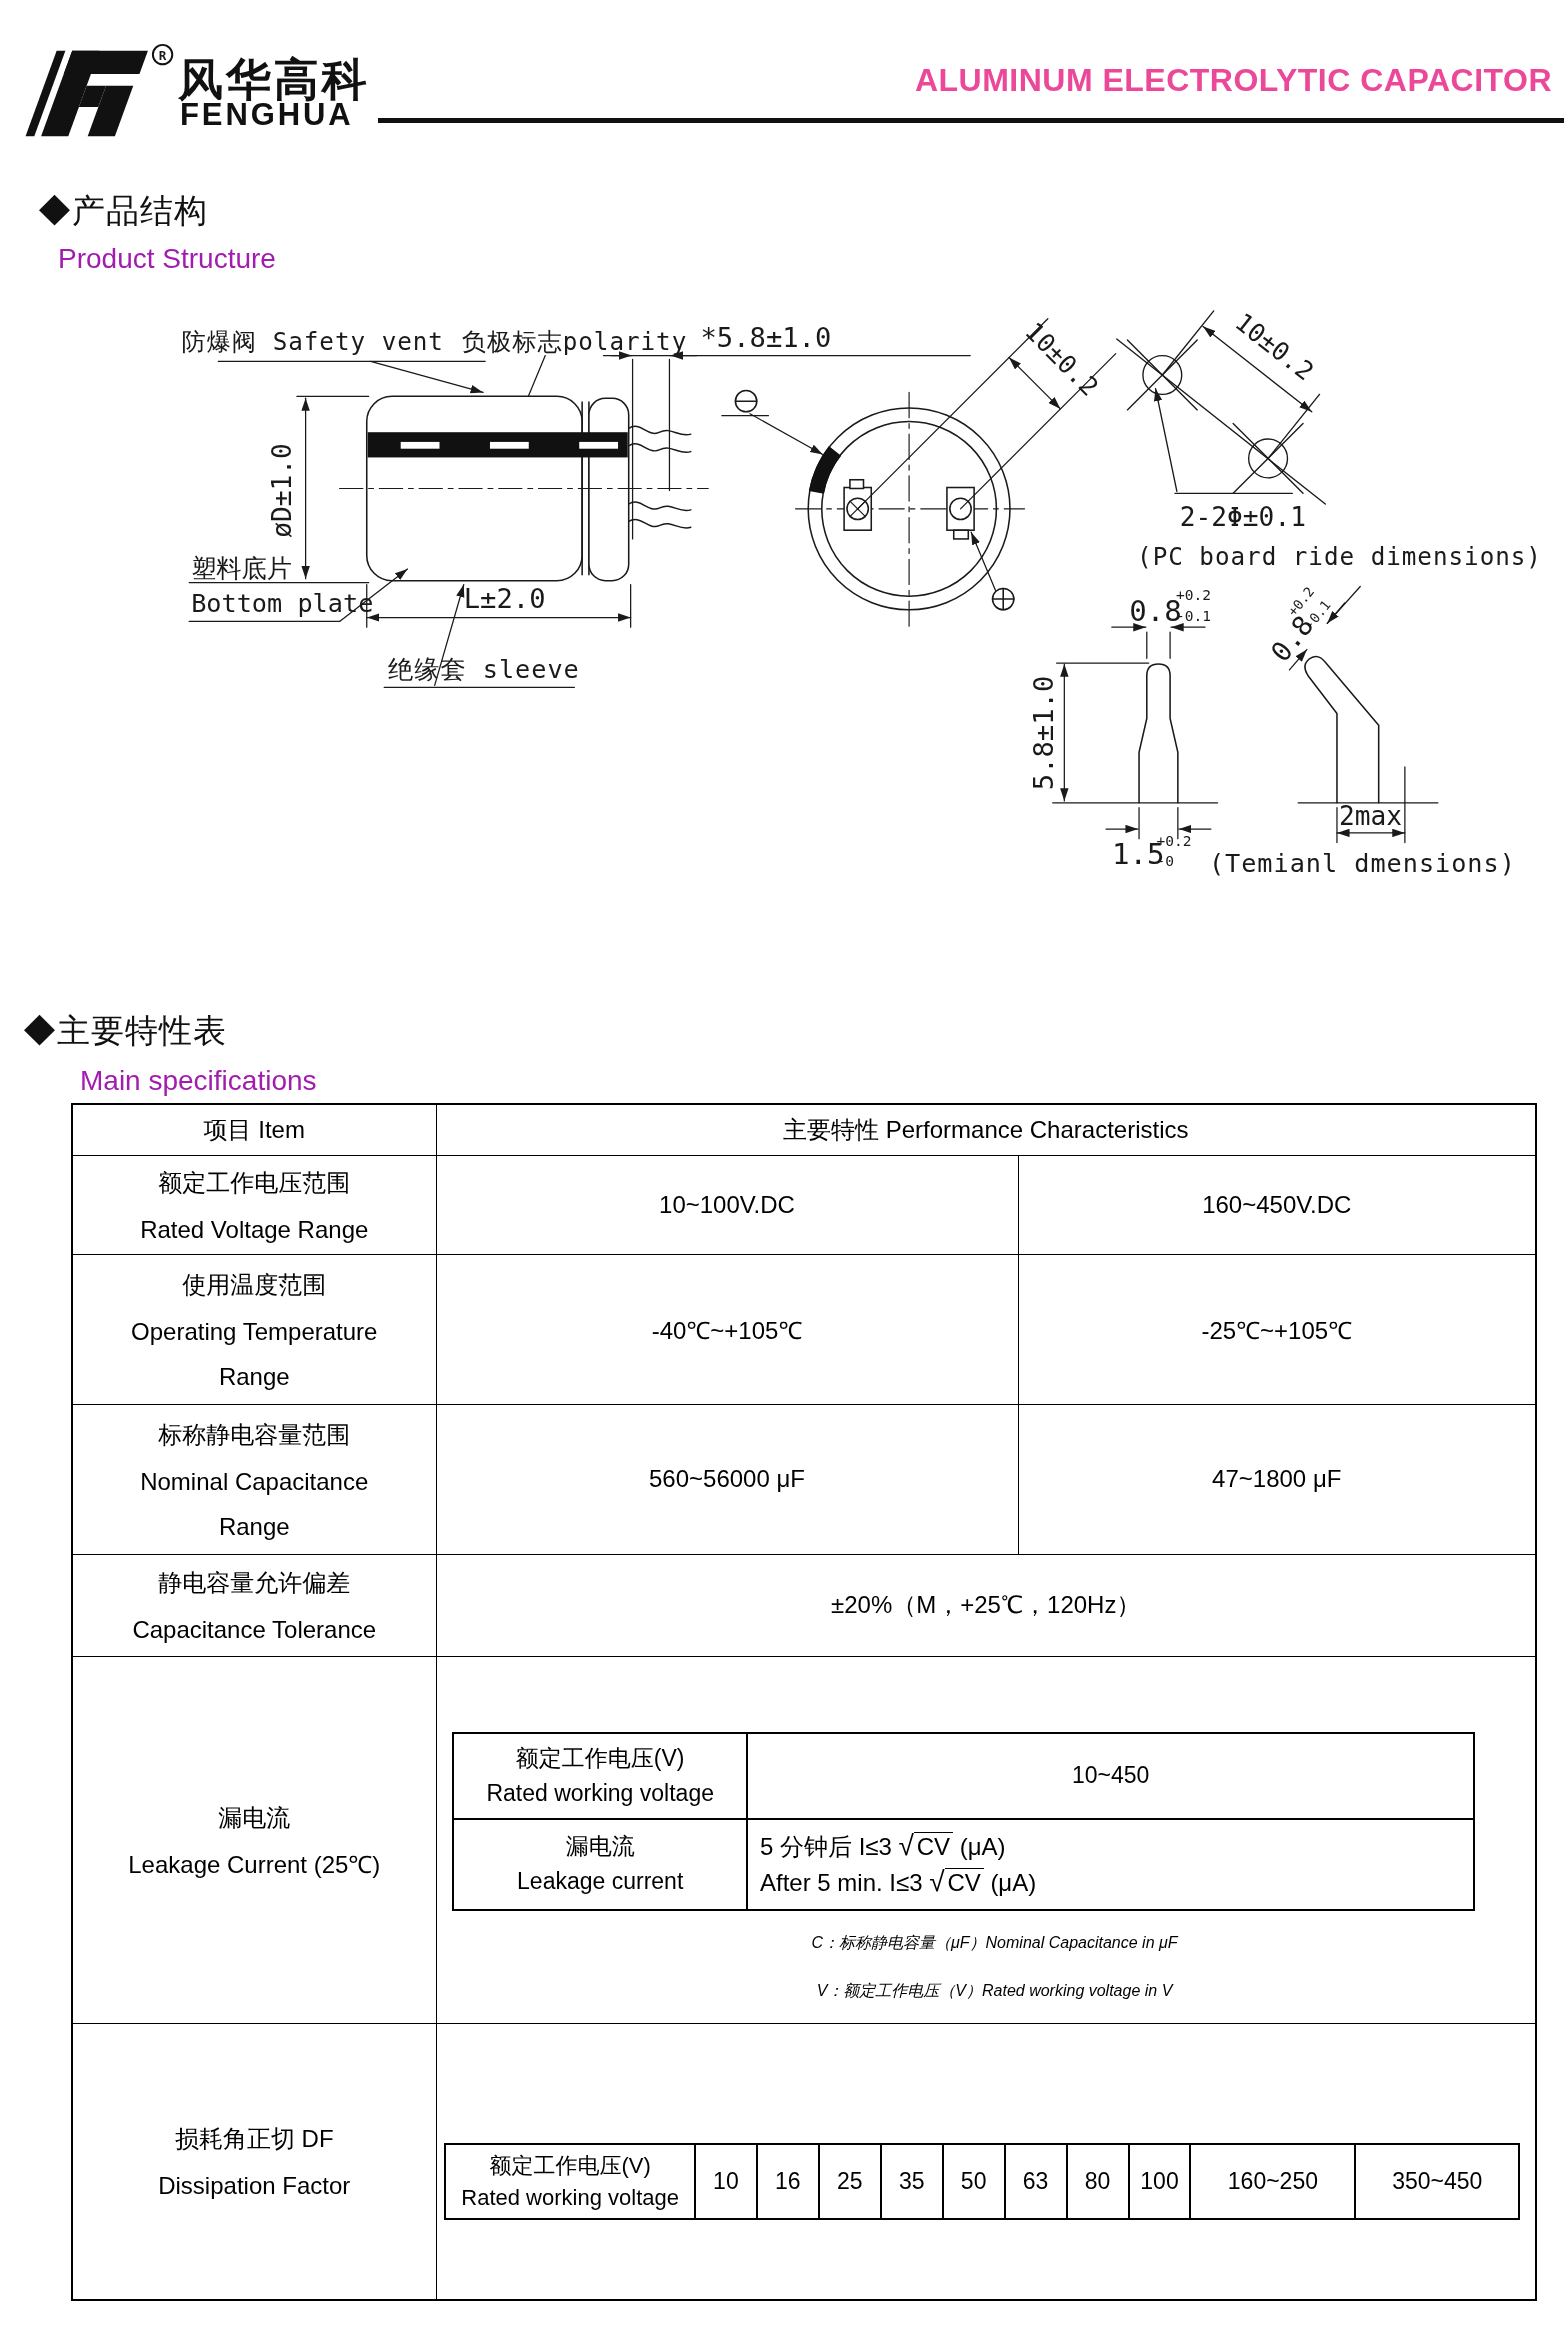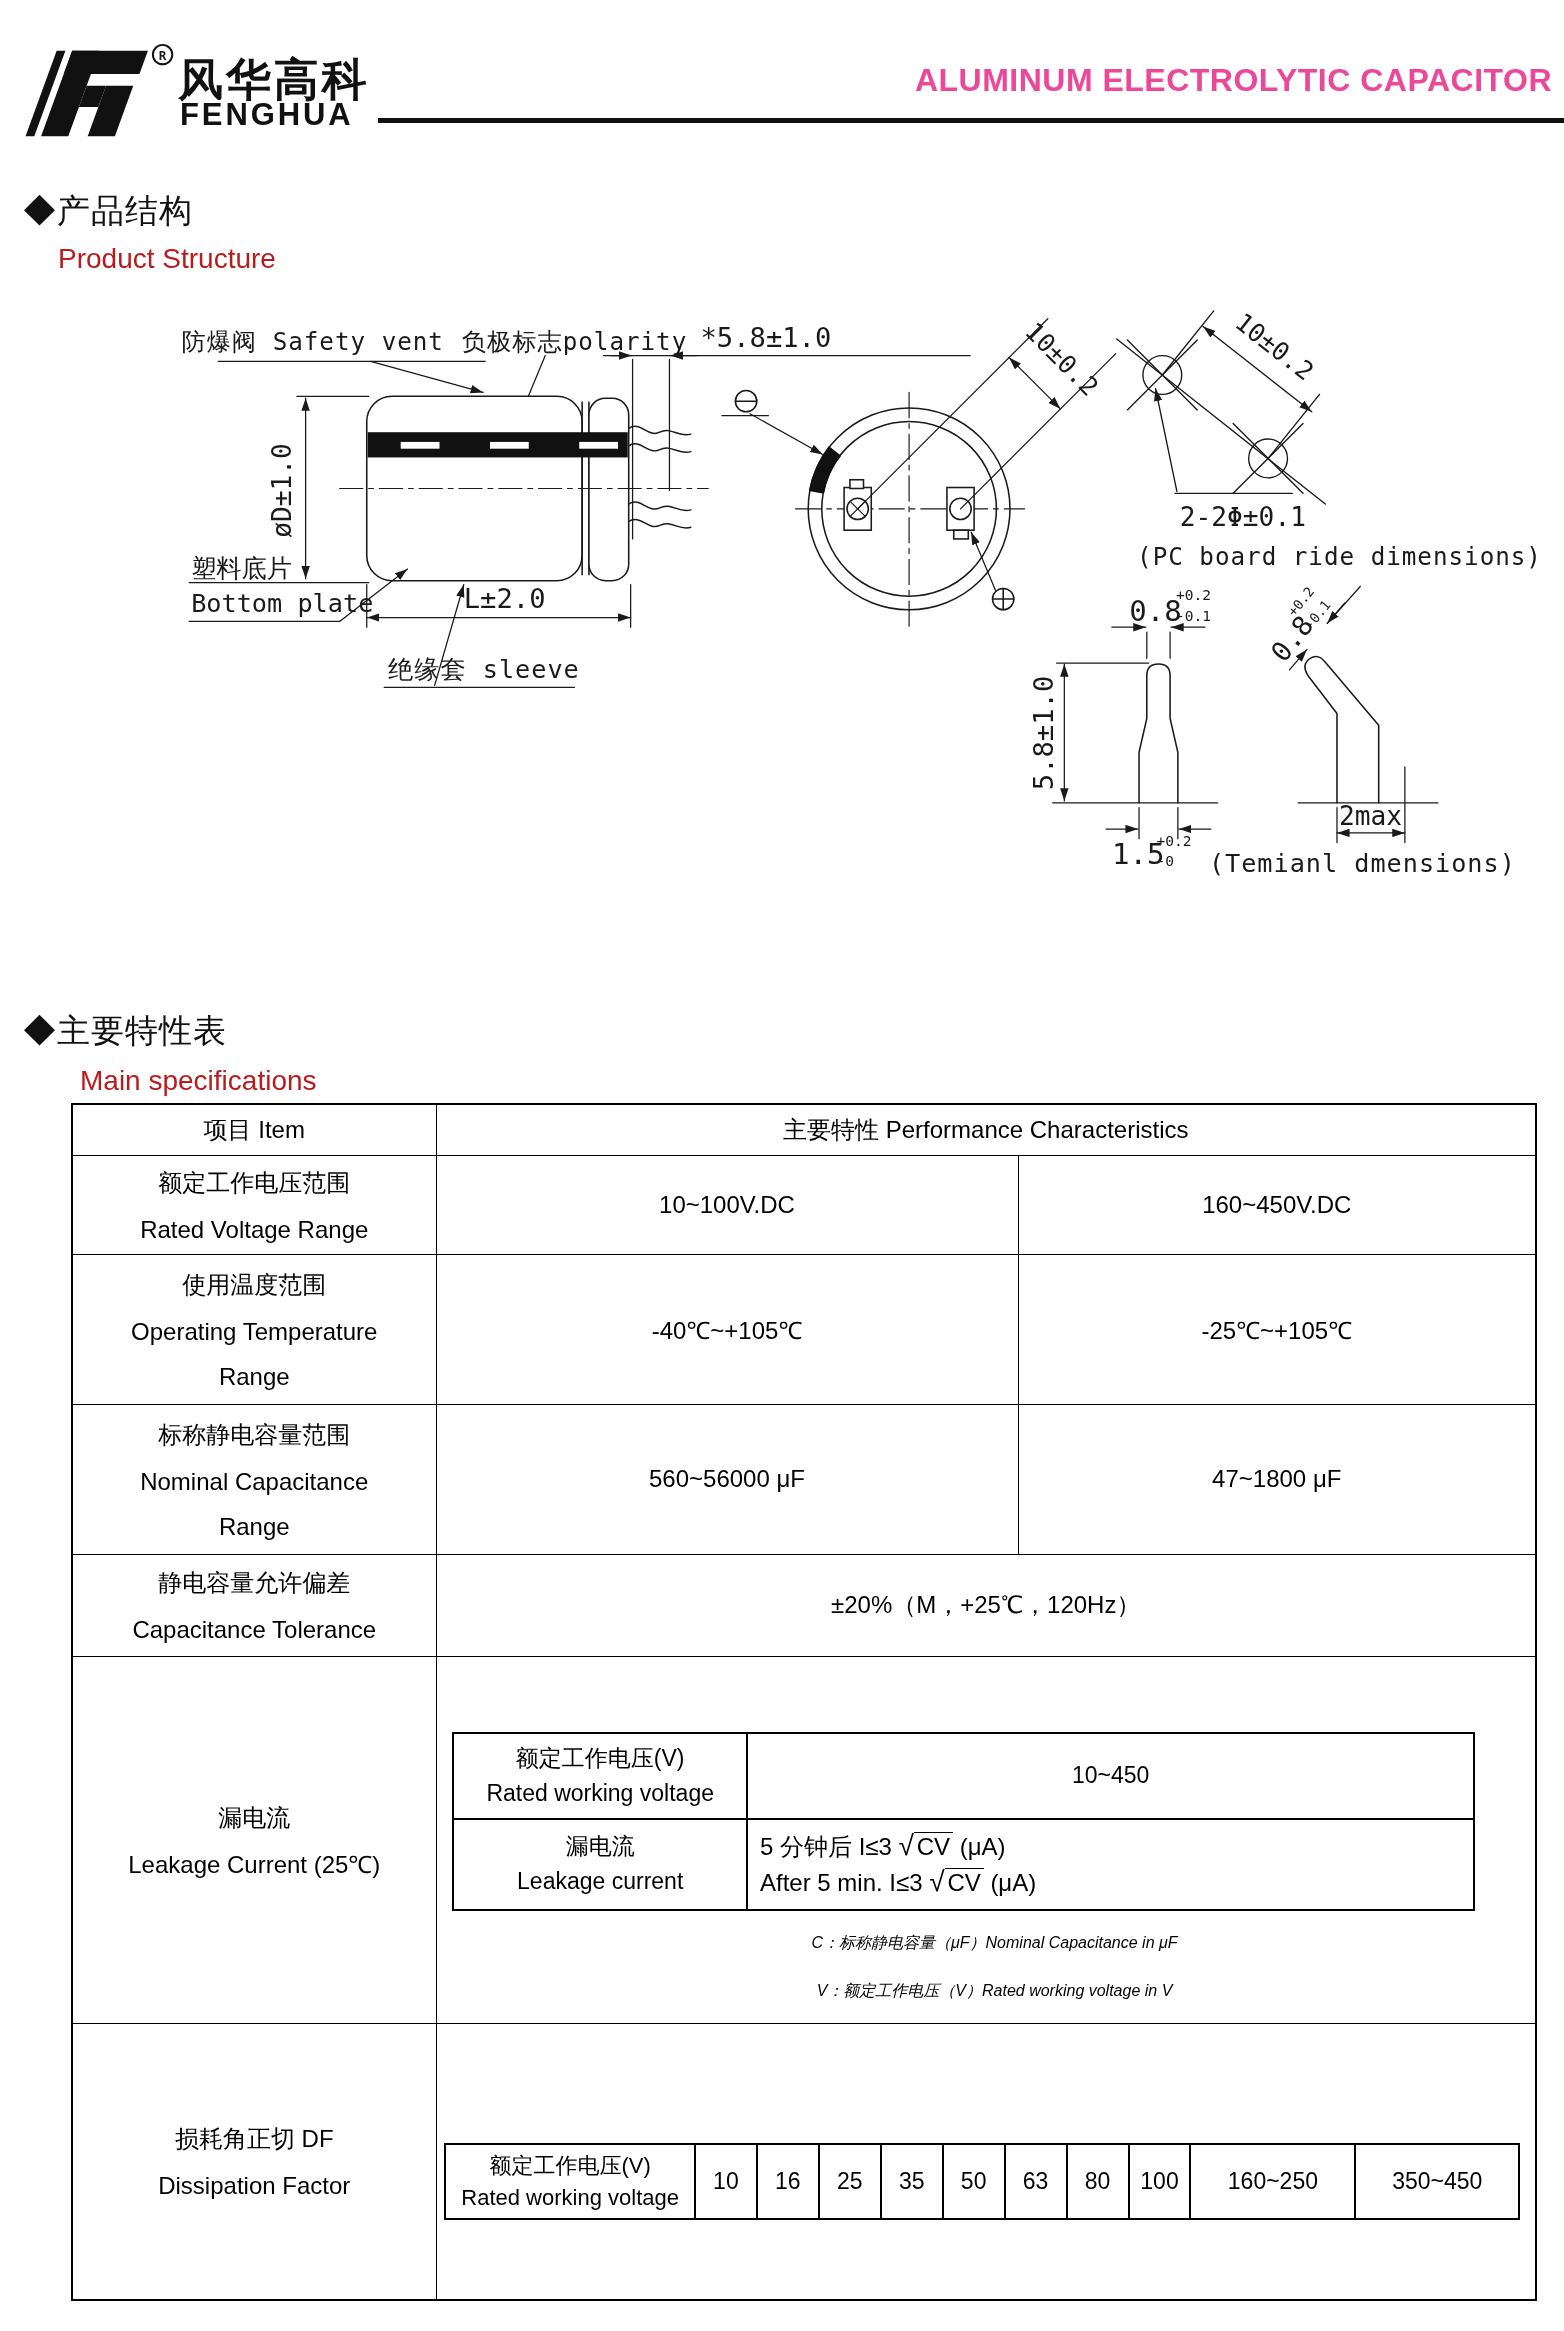--- a/index.html
+++ b/index.html
@@ -8,21 +8,21 @@
     font-family:"Liberation Sans",sans-serif;overflow:hidden;
   }
   .abs{position:absolute;}
   
   .brand-cn{left:178px;top:50px;font-size:45px;font-weight:bold;letter-spacing:2.9px;color:#111;}
   .brand-en{left:180px;top:97px;font-size:31px;font-weight:bold;letter-spacing:2.9px;color:#111;}
   .doc-title{left:582px;top:62px;width:970px;text-align:right;font-size:32px;font-weight:bold;color:#ec4899;letter-spacing:0.5px;}
   .title-rule{left:378px;top:118px;width:1186px;height:4.9px;background:#111;}
   
   .h-cn{font-size:33px;color:#111;letter-spacing:1px;}
-  .h-en{font-size:28px;color:#b91c1c;}
+  .h-en{font-size:28px;color:#a21caf;}
   
   svg text{font-family:"DejaVu Sans Mono",monospace;fill:#1a1a1a;}
   svg .cad{letter-spacing:1px;}
   
   .spec-wrap{left:71px;top:1103px;width:1516px;}
   table.spec{border-collapse:collapse;width:1464px;table-layout:fixed;}
   table.spec,table.spec td{border:1.9px solid #000;}
   table.spec{border-width:2.9px;}
   table.spec td{vertical-align:middle;text-align:center;font-size:24px;padding:0;}
   .itemcell div{line-height:49px;}
@@ -57,21 +57,21 @@
   <g>
     <circle cx="152" cy="18" r="10" fill="none" stroke="#111" stroke-width="2"></circle>
     <text x="152" y="24" text-anchor="middle" font-size="13" font-weight="bold">R</text>
   </g>
 </svg>
 <div class="abs brand-cn">风华高科</div>
 <div class="abs brand-en">FENGHUA</div>
 <div class="abs doc-title">ALUMINUM ELECTROLYTIC CAPACITOR</div>
 <div class="abs title-rule"></div>
 
-<div class="abs h-cn" style="left:23px;top:189px">◆产品结构</div>
+<div class="abs h-cn" style="left:38px;top:189px">◆产品结构</div>
 <div class="abs h-en" style="left:58px;top:243px">Product Structure</div>
 
 <svg class="abs" style="left:0;top:272px" width="1564" height="660" viewBox="0 280 1612 680" stroke-linecap="round" fill="none">
   <defs>
     <marker id="arr" viewBox="0 0 12 8" refX="12" refY="4" markerWidth="13" markerHeight="9" orient="auto-start-reverse" markerUnits="userSpaceOnUse">
       <path d="M12,4 L0,0 L0,8 z" fill="#1a1a1a" stroke="none"></path>
     </marker>
   </defs>
 
   <g stroke="#1a1a1a" stroke-width="1.6">

